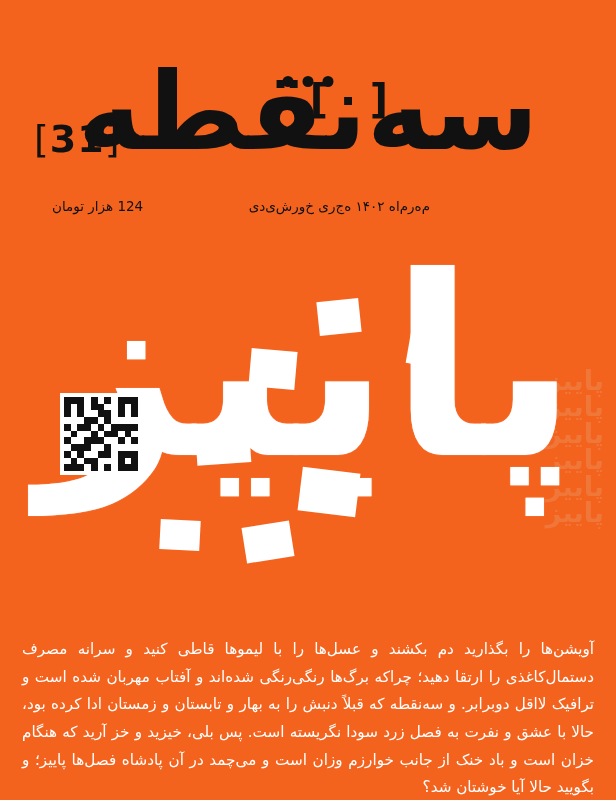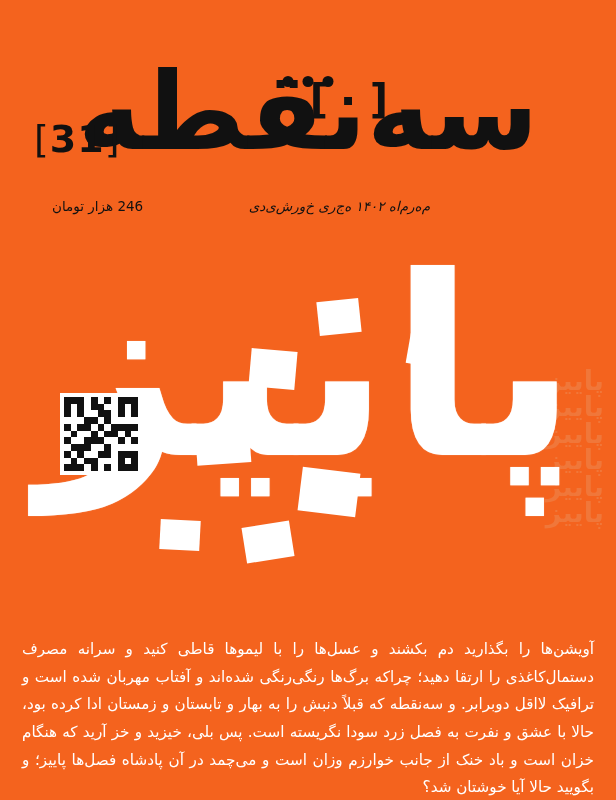--- a/index.html
+++ b/index.html
@@ -87,21 +87,20 @@
     height: 26px;
   }
   .sub-date {
     position: absolute;
     right: 160px;
     top: 2px;
     font-size: 13.5px;
     color: #111;
     letter-spacing: 2.5px;
     white-space: nowrap;
-    font-style: italic;
   }
   .sub-price {
     position: absolute;
     left: 26px;
     top: 2px;
     font-size: 13.5px;
     color: #111;
     letter-spacing: 1px;
     white-space: nowrap;
   }
@@ -206,21 +205,21 @@
 
     <div class="masthead-title">سه‌نقطه</div>
 
     <div class="issue-badge">
       <span class="br">[</span><span>31</span><span class="br">]</span>
     </div>
   </div>
 
   <div class="subline">
     <div class="sub-date">م‌ه‌ر‌م‌ا‌ه ۱۴۰۲ ه‌ج‌ر‌ی خ‌و‌ر‌ش‌ی‌د‌ی</div>
-    <div class="sub-price">246 هزار تومان</div>
+    <div class="sub-price">124 هزار تومان</div>
   </div>
 
   <div class="ghoststack">
     <span>پاییز</span>
     <span>پاییز</span>
     <span>پاییز</span>
     <span>پاییز</span>
     <span>پاییز</span>
     <span>پاییز</span>
   </div>

